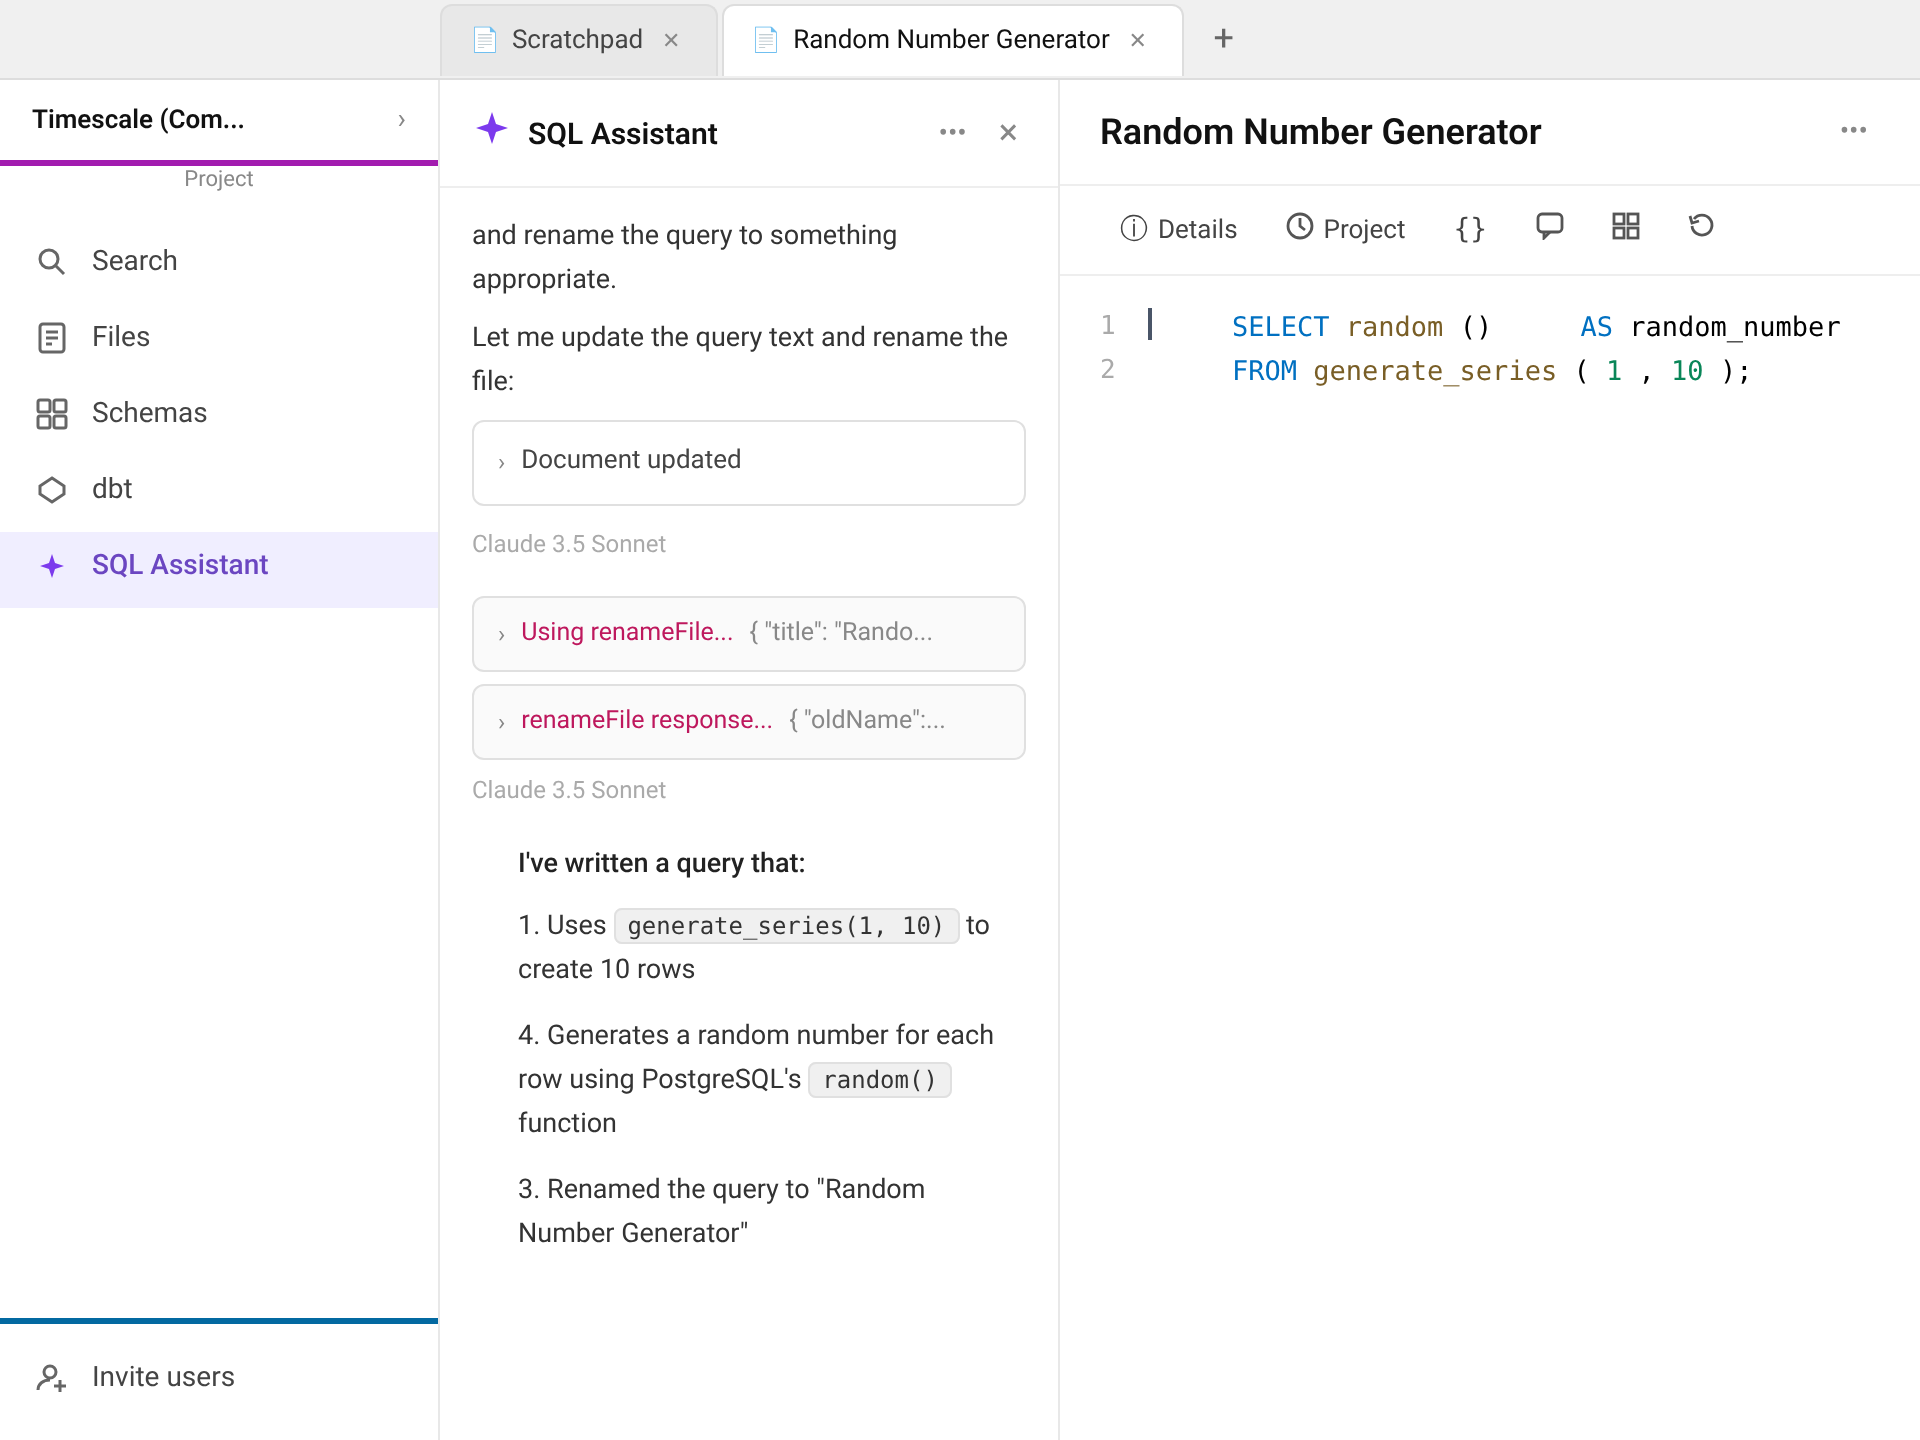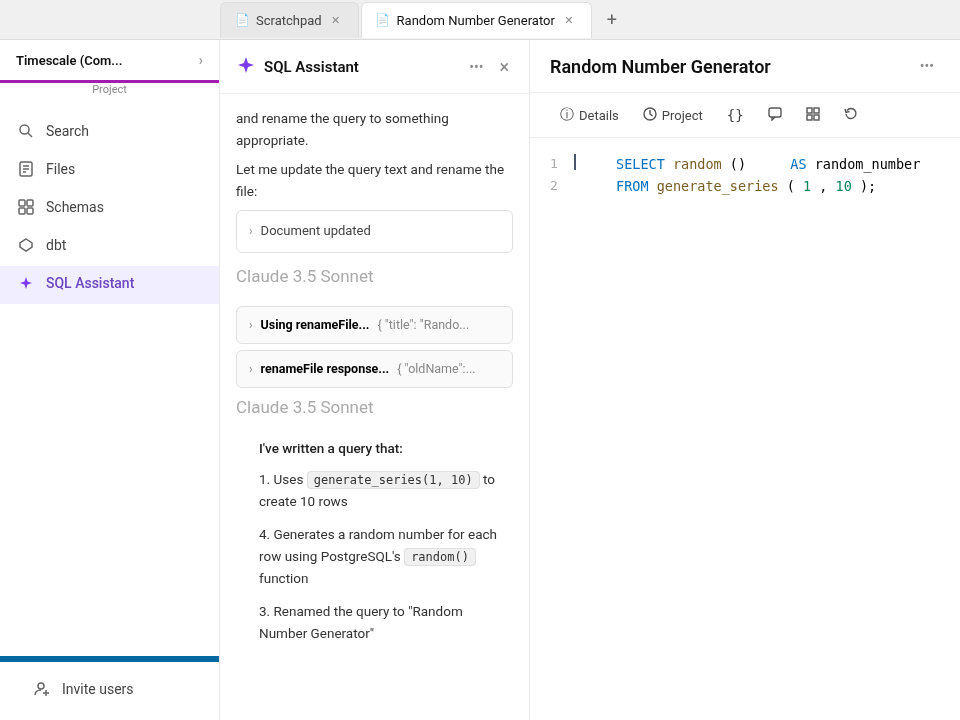--- a/index.html
+++ b/index.html
@@ -126,22 +126,22 @@
       color: #6b46c1;
       font-weight: 500;
     }
     .sidebar-item-icon {
       font-size: 16px;
       width: 20px;
       text-align: center;
       color: inherit;
     }
     .sidebar-bottom {
-      padding: 10px 16px;
-      border-top: 6px solid #0369a1;
+      padding: 10px 0;
+      border-top: 3px solid #0369a1;
     }
 
     
     .assistant-panel {
       width: 310px;
       background: #fff;
       border-right: 1px solid #e8e8e8;
       display: flex;
       flex-direction: column;
       flex-shrink: 0;
@@ -192,39 +192,39 @@
       display: flex;
       align-items: center;
       gap: 8px;
       font-size: 13px;
       color: #444;
       margin-bottom: 10px;
       cursor: pointer;
     }
     .chevron-right { color: #888; font-size: 12px; }
     .model-label {
-      font-size: 17px;
+      font-size: 12px;
       color: #aaa;
       margin-top: 0;
       margin-bottom: 14px;
     }
     .tool-call-box {
       border: 1px solid #e0e0e0;
       border-radius: 6px;
       padding: 8px 12px;
       display: flex;
       align-items: center;
       gap: 8px;
       font-size: 12.5px;
       color: #555;
       margin-bottom: 6px;
       cursor: pointer;
       background: #fafafa;
     }
-    .tool-name { color: #000000; font-weight: 700; }
+    .tool-name { color: #be185d; font-weight: 400; }
     .tool-arg { color: #888; }
     .written-block { margin-top: 10px; margin-left: 23px; }
     .written-title { font-size: 13.5px; font-weight: 500; color: #222; margin-bottom: 10px; }
     .written-list { padding-left: 0; list-style: none; }
     .written-list li { margin-bottom: 12px; font-size: 13.5px; color: #333; line-height: 1.6; }
     .code-inline {
       background: #f0f0f0;
       border: 1px solid #e0e0e0;
       border-radius: 4px;
       padding: 1px 6px;

